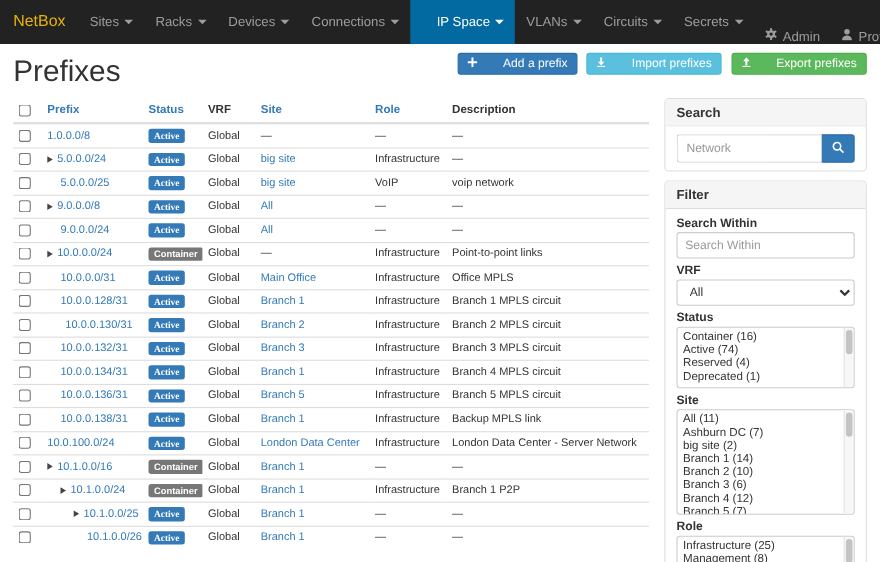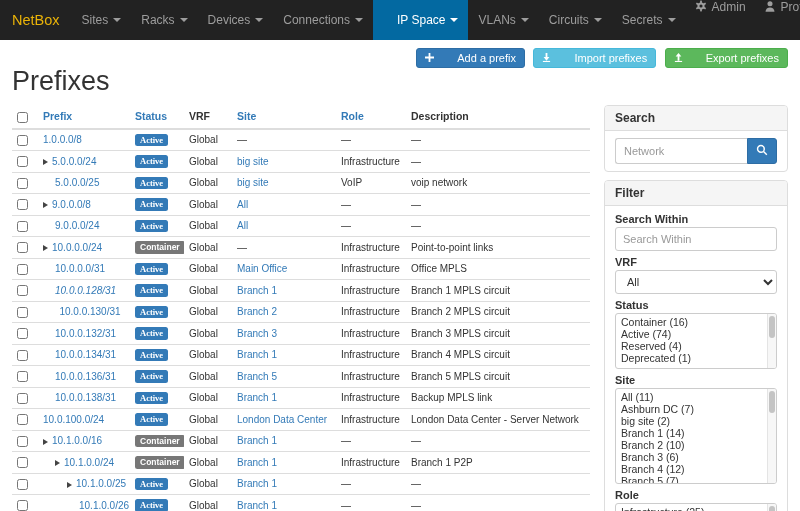--- a/index.html
+++ b/index.html
@@ -9,32 +9,32 @@
   
   .navbar { height:40px; background:#222; display:flex; align-items:stretch; padding:0 12px; }
   .brand { color:#eab308; font-size:14.5px; display:flex; align-items:center; margin-right:12px; text-decoration:none; }
   .nav-menu { list-style:none; display:flex; flex:1; }
   .nav-menu li { display:flex; align-items:center; gap:5px; padding:0 10px; font-size:12px;
                  color:#9d9d9d; cursor:pointer; white-space:nowrap; }
   .nav-menu li.active { background:#0369a1; color:#fff;padding-left:24px; }
   .caret-down { width:0; height:0; border-left:4px solid transparent; border-right:4px solid transparent;
                 border-top:4px solid currentColor; display:inline-block; }
   .nav-user { list-style:none; display:flex; }
-  .nav-user li { display:flex; align-items:flex-start; gap:5px; padding:0 9px; font-size:12px;
+  .nav-user li { display:flex; align-items:flex-end; gap:5px; padding:0 9px; font-size:12px;
                  color:#9d9d9d; cursor:pointer; white-space:nowrap; }
 
   
   .container { padding:6px 12px 0; }
   .page-actions { float:right; margin-top:2px; }
   .btn { display:inline-flex; align-items:center; gap:23px; border:1px solid transparent; border-radius:3px;
          color:#fff; font-size:11px; padding:3px 8px; cursor:pointer; font-family:inherit; margin-left:4px; }
   .btn-primary { background:#337ab7; border-color:#2e6da4; }
   .btn-info    { background:#5bc0de; border-color:#46b8da; }
   .btn-success { background:#5cb85c; border-color:#4cae4c; }
-  h1 { font-size:27px; font-weight:400; color:#333; margin:20px 0 8px; }
+  h1 { font-size:27px; font-weight:400; color:#333; margin:4px 0 8px; }
   .row { display:flex; gap:14px; align-items:flex-start; }
   .col-main { flex:1; min-width:0; }
   .col-side { width:184px; flex:none; }
 
   
   table { width:100%; border-collapse:collapse; table-layout:fixed; font-size:10px; }
   th { text-align:left; font-weight:700; padding:5px 5px; border-bottom:2px solid #ddd;
        color:#333; font-size:10.5px; white-space:nowrap; }
   th.sortable { color:#337ab7; cursor:pointer; }
   td { padding:4px 5px; border-top:1px solid #ddd; white-space:nowrap; overflow:hidden; color:#333; }
@@ -256,21 +256,21 @@
               <td class="cb-col"><input type="checkbox" style=""></td>
               <td style="padding-left: 17px;"><a href="#" class="lnk">10.0.0.0/31</a></td>
               <td><span class="badge-status badge-active">Active</span></td>
               <td>Global</td>
               <td><a href="#" class="lnk">Main Office</a></td>
               <td>Infrastructure</td>
               <td>Office MPLS</td>
             </tr>
             <tr>
               <td class="cb-col"><input type="checkbox" style=""></td>
-              <td style="padding-left: 17px; font-style: italic;"><a href="#" class="lnk">10.0.0.128/31</a></td>
+              <td style="padding-left: 17px;"><a href="#" class="lnk">10.0.0.128/31</a></td>
               <td><span class="badge-status badge-active">Active</span></td>
               <td>Global</td>
               <td><a href="#" class="lnk">Branch 1</a></td>
               <td>Infrastructure</td>
               <td>Branch 1 MPLS circuit</td>
             </tr>
             <tr>
               <td class="cb-col"><input type="checkbox" style=""></td>
               <td style="padding-left: 17px; text-align: center;"><a href="#" class="lnk">10.0.0.130/31</a></td>
               <td><span class="badge-status badge-active">Active</span></td>

